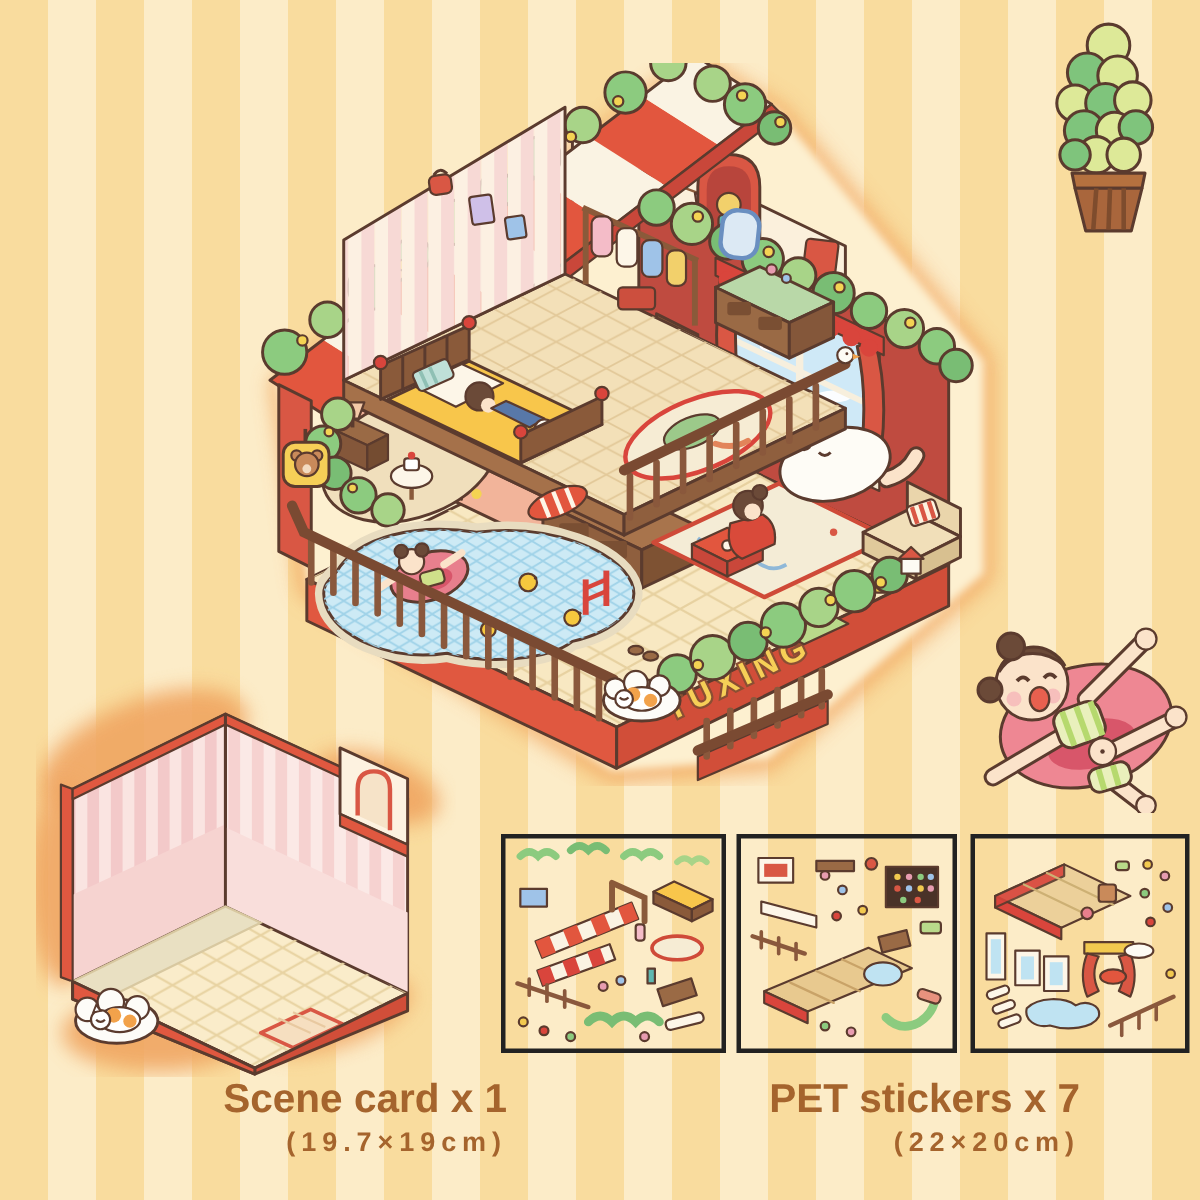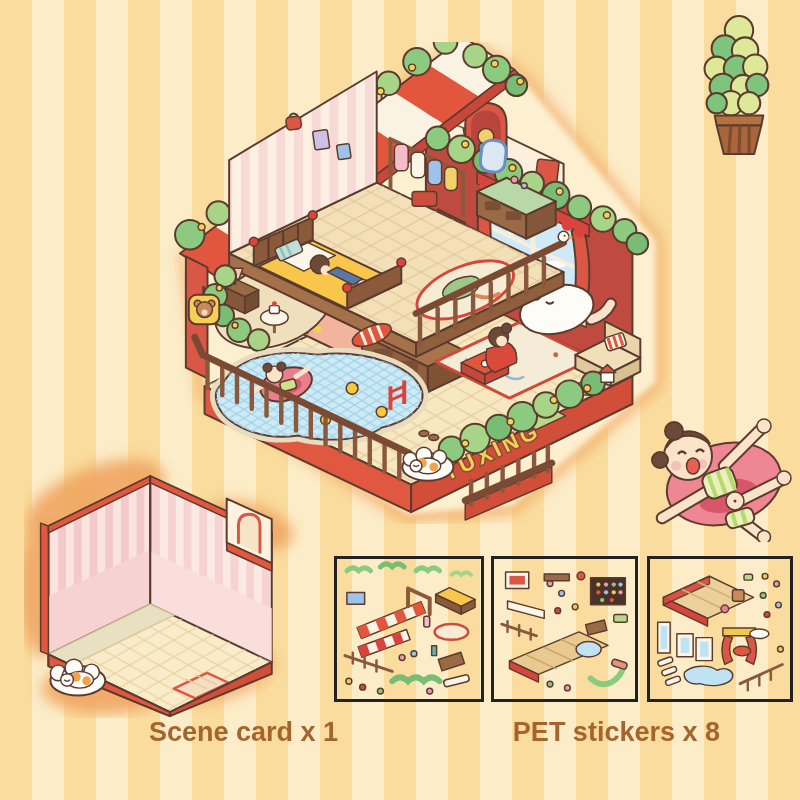--- a/index.html
+++ b/index.html
@@ -754,18 +754,20 @@
           <circle cx="136" cy="92" r="3" fill="#f2c94f" class="o15"></circle>
         <rect x="86" y="30" width="12" height="12" rx="2" fill="#c98a5a" class="o15"></rect>
         <rect x="98" y="14" width="9" height="6" rx="2" fill="#b9d98a" class="o15"></rect>
         <circle cx="78" cy="50" r="4" fill="#e87f8d" class="o15"></circle>
       </g>
     </svg>
   </div>
 
   <div class="caption" style="left:38px;width:300px;top:716px;">
     <div class="cap-title">Scene card x 1</div>
+    <div class="cap-size">(19.7×19cm)</div>
   </div>
   <div class="caption" style="left:420px;width:300px;top:716px;">
-    <div class="cap-title">PET stickers x 8</div>
+    <div class="cap-title">PET stickers x 7</div>
+    <div class="cap-size">(22×20cm)</div>
   </div>
 
 </div>
 
 </body></html>

